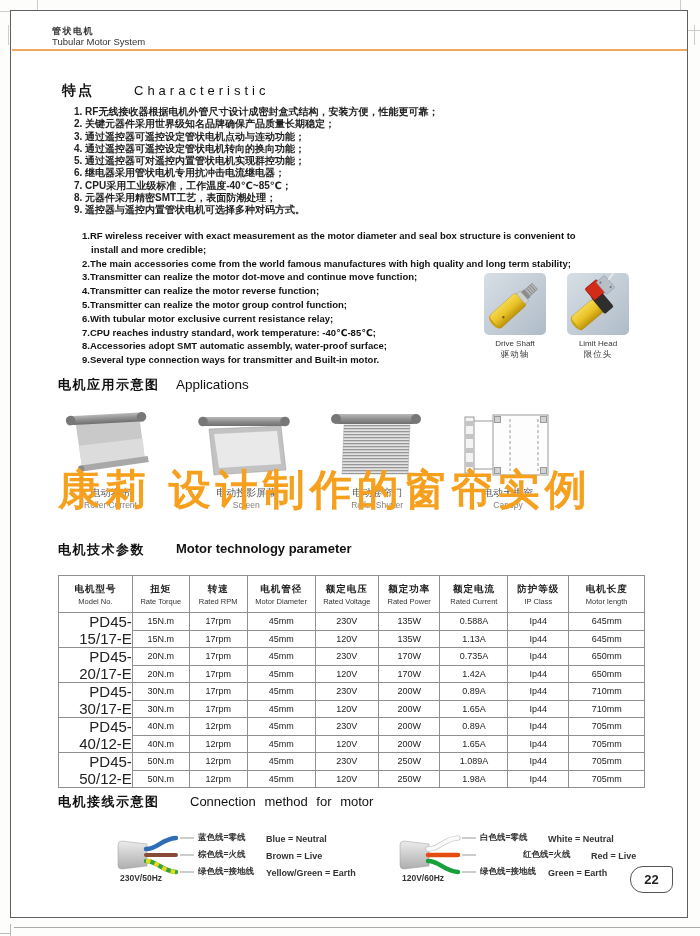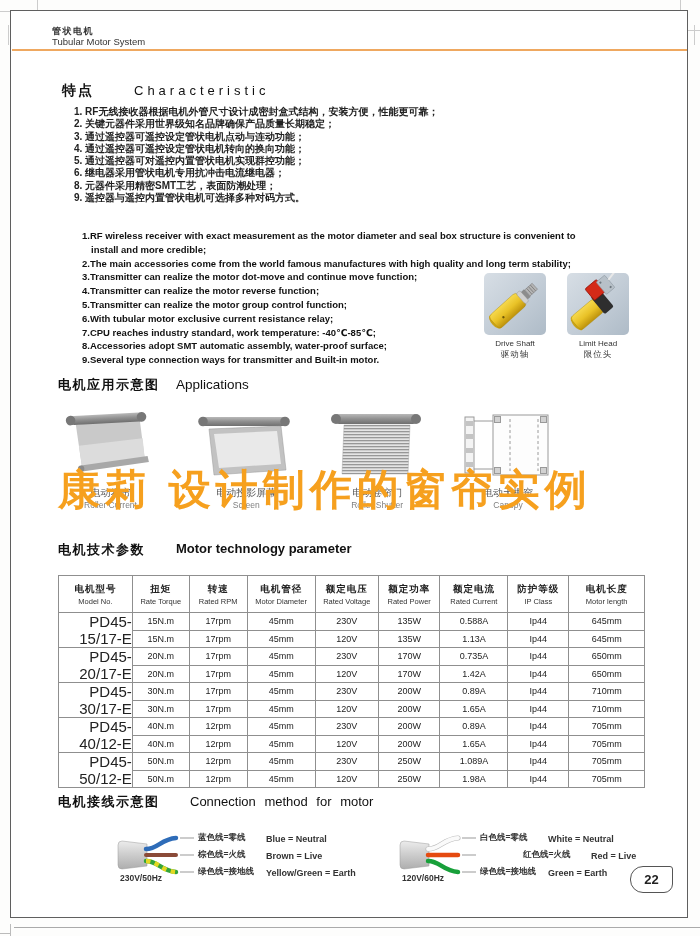--- a/index.html
+++ b/index.html
@@ -101,20 +101,21 @@
 
 <div class="abs sec-cn h1-cn">特点</div>
 <div class="abs sec-en h1-en">Characteristic</div>
 <div class="abs cn-list">
     <div class="cn-li">1. RF无线接收器根据电机外管尺寸设计成密封盒式结构，安装方便，性能更可靠；</div>
     <div class="cn-li">2. 关键元器件采用世界级知名品牌确保产品质量长期稳定；</div>
     <div class="cn-li">3. 通过遥控器可遥控设定管状电机点动与连动功能；</div>
     <div class="cn-li">4. 通过遥控器可遥控设定管状电机转向的换向功能；</div>
     <div class="cn-li">5. 通过遥控器可对遥控内置管状电机实现群控功能；</div>
     <div class="cn-li">6. 继电器采用管状电机专用抗冲击电流继电器；</div>
+    <div class="cn-li">7. CPU采用工业级标准，工作温度-40℃~85℃；</div>
     <div class="cn-li">8. 元器件采用精密SMT工艺，表面防潮处理；</div>
     <div class="cn-li">9. 遥控器与遥控内置管状电机可选择多种对码方式。</div>
   </div>
 <div class="abs en-list">
     <div class="en-li">1.RF wireless receiver with exact measurement as the motor diameter and seal box structure is convenient to install and more credible;</div>
     <div class="en-li">2.The main accessories come from the world famous manufactures with high quality and long term stability;</div>
     <div class="en-li">3.Transmitter can realize the motor dot-move and continue move function;</div>
     <div class="en-li">4.Transmitter can realize the motor reverse function;</div>
     <div class="en-li">5.Transmitter can realize the motor group control function;</div>
     <div class="en-li">6.With tubular motor exclusive current resistance relay;</div>

